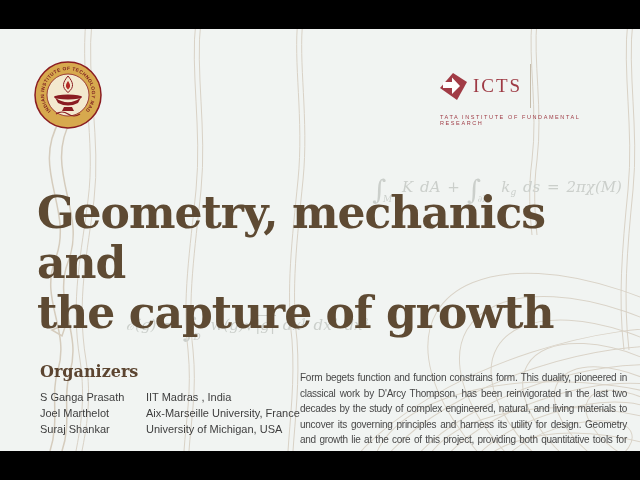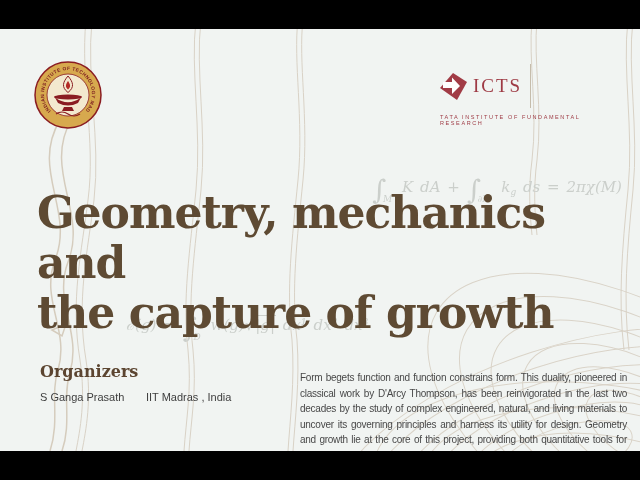--- a/index.html
+++ b/index.html
@@ -151,19 +151,27 @@
     <span>w(g)</span><span>√</span><span class="radicand">|g|</span>
     <span>dx¹ dx² dx³</span>
   </div>
 
   <div class="organizers">
     <div class="org-heading">Organizers</div>
     <div class="org-row">
       <div class="org-name">S Ganga Prasath</div>
       <div>IIT Madras , India</div>
     </div>
+    <div class="org-row">
+      <div class="org-name">Joel Marthelot</div>
+      <div>Aix-Marseille University, France</div>
+    </div>
+    <div class="org-row">
+      <div class="org-name">Suraj Shankar</div>
+      <div>University of Michigan, USA</div>
+    </div>
   </div>
 
   <div class="desc">Form begets function and function constrains form. This duality, pioneered in classical work by D'Arcy Thompson, has been reinvigorated in the last two decades by the study of complex engineered, natural, and living materials to uncover its governing principles and harness its utility for design. Geometry and growth lie at the core of this project, providing both quantitative tools for analysis and a platform to test physical theories that capture the behaviour of</div>
 
   <div class="bar top"></div>
   <div class="bar bottom"></div>
 </div>
 
 </body></html>

